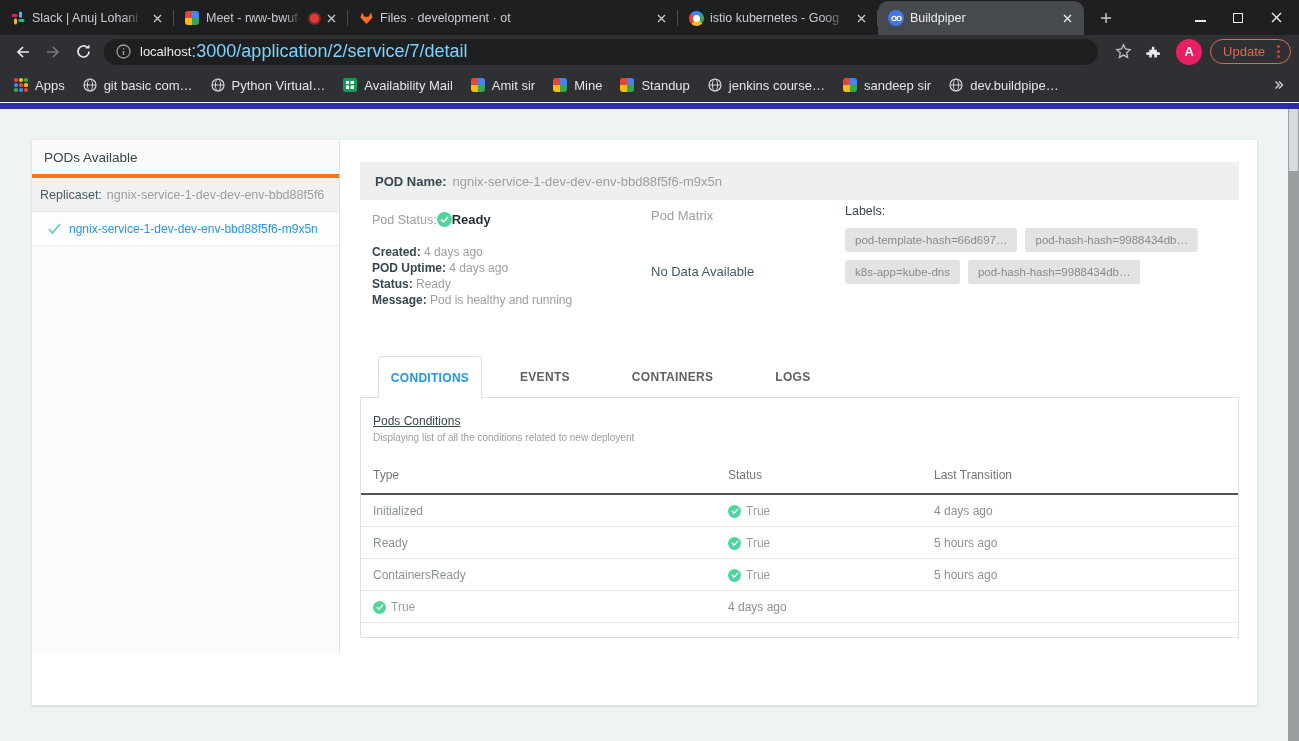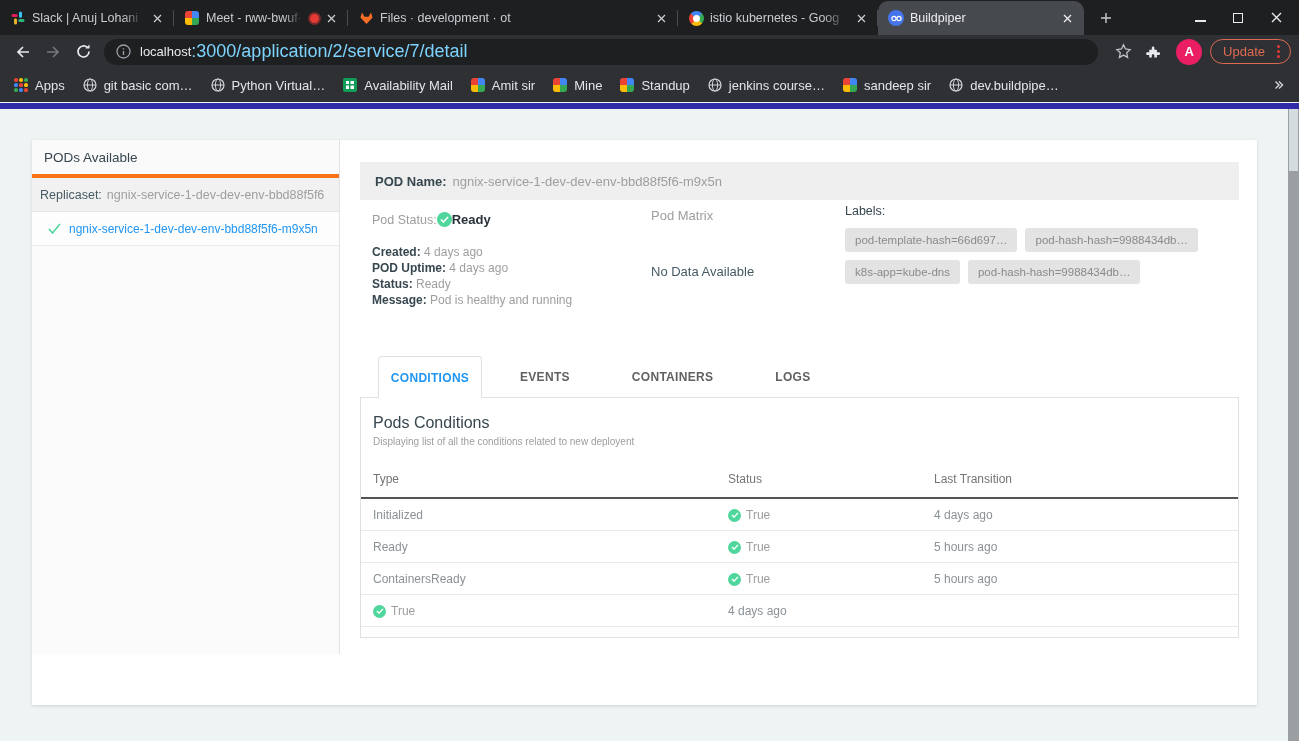--- a/index.html
+++ b/index.html
@@ -120,21 +120,21 @@
   .inner-tabs { position:relative; height:42px; margin-top:10px; display:flex; align-items:stretch; }
   .inner-tabs::after { content:""; position:absolute; left:0; right:0; bottom:0; height:1px; background:#e0e0e0; }
   .itab { display:flex; align-items:center; justify-content:center; font-size:12px; letter-spacing:.3px;
           color:#616161; font-weight:bold; }
   .itab.active { width:104px; margin-left:18px; color:#2196f3; background:#fff;
                  border:1px solid #e0e0e0; border-bottom:none; border-radius:4px 4px 0 0;
                  position:relative; z-index:2; }
   .itab.plain { padding:0 24px; margin-left:14px; }
 
   .conditions-panel { border:1px solid #e0e0e0; border-top:none; padding:16px 0 0 0; height:240px; }
-  .cond-title { font-size:16px; color:#37474f; padding-left:12px; }
+  .cond-title { font-size:12px; color:#37474f; padding-left:12px;text-decoration:underline; }
   .cond-sub { font-size:10px; color:#9e9e9e; padding-left:12px; margin-top:4px; }
   .cond-table { margin-top:14px; }
   .cond-hrow, .cond-row { display:grid; grid-template-columns:355px 206px 1fr; align-items:center;
                           padding:0 12px; }
   .cond-hrow { height:36px; color:#757575; font-size:12px; }
   .cond-rule { height:2px; background:#555; }
   .cond-row { height:32px; border-bottom:1px solid #e9e9e9; color:#8a9297; font-size:12px; }
   .cond-status { display:flex; align-items:flex-end; gap:5px; color:#9e9e9e; }
   .badge.sm { width:13px; height:13px; }
 

